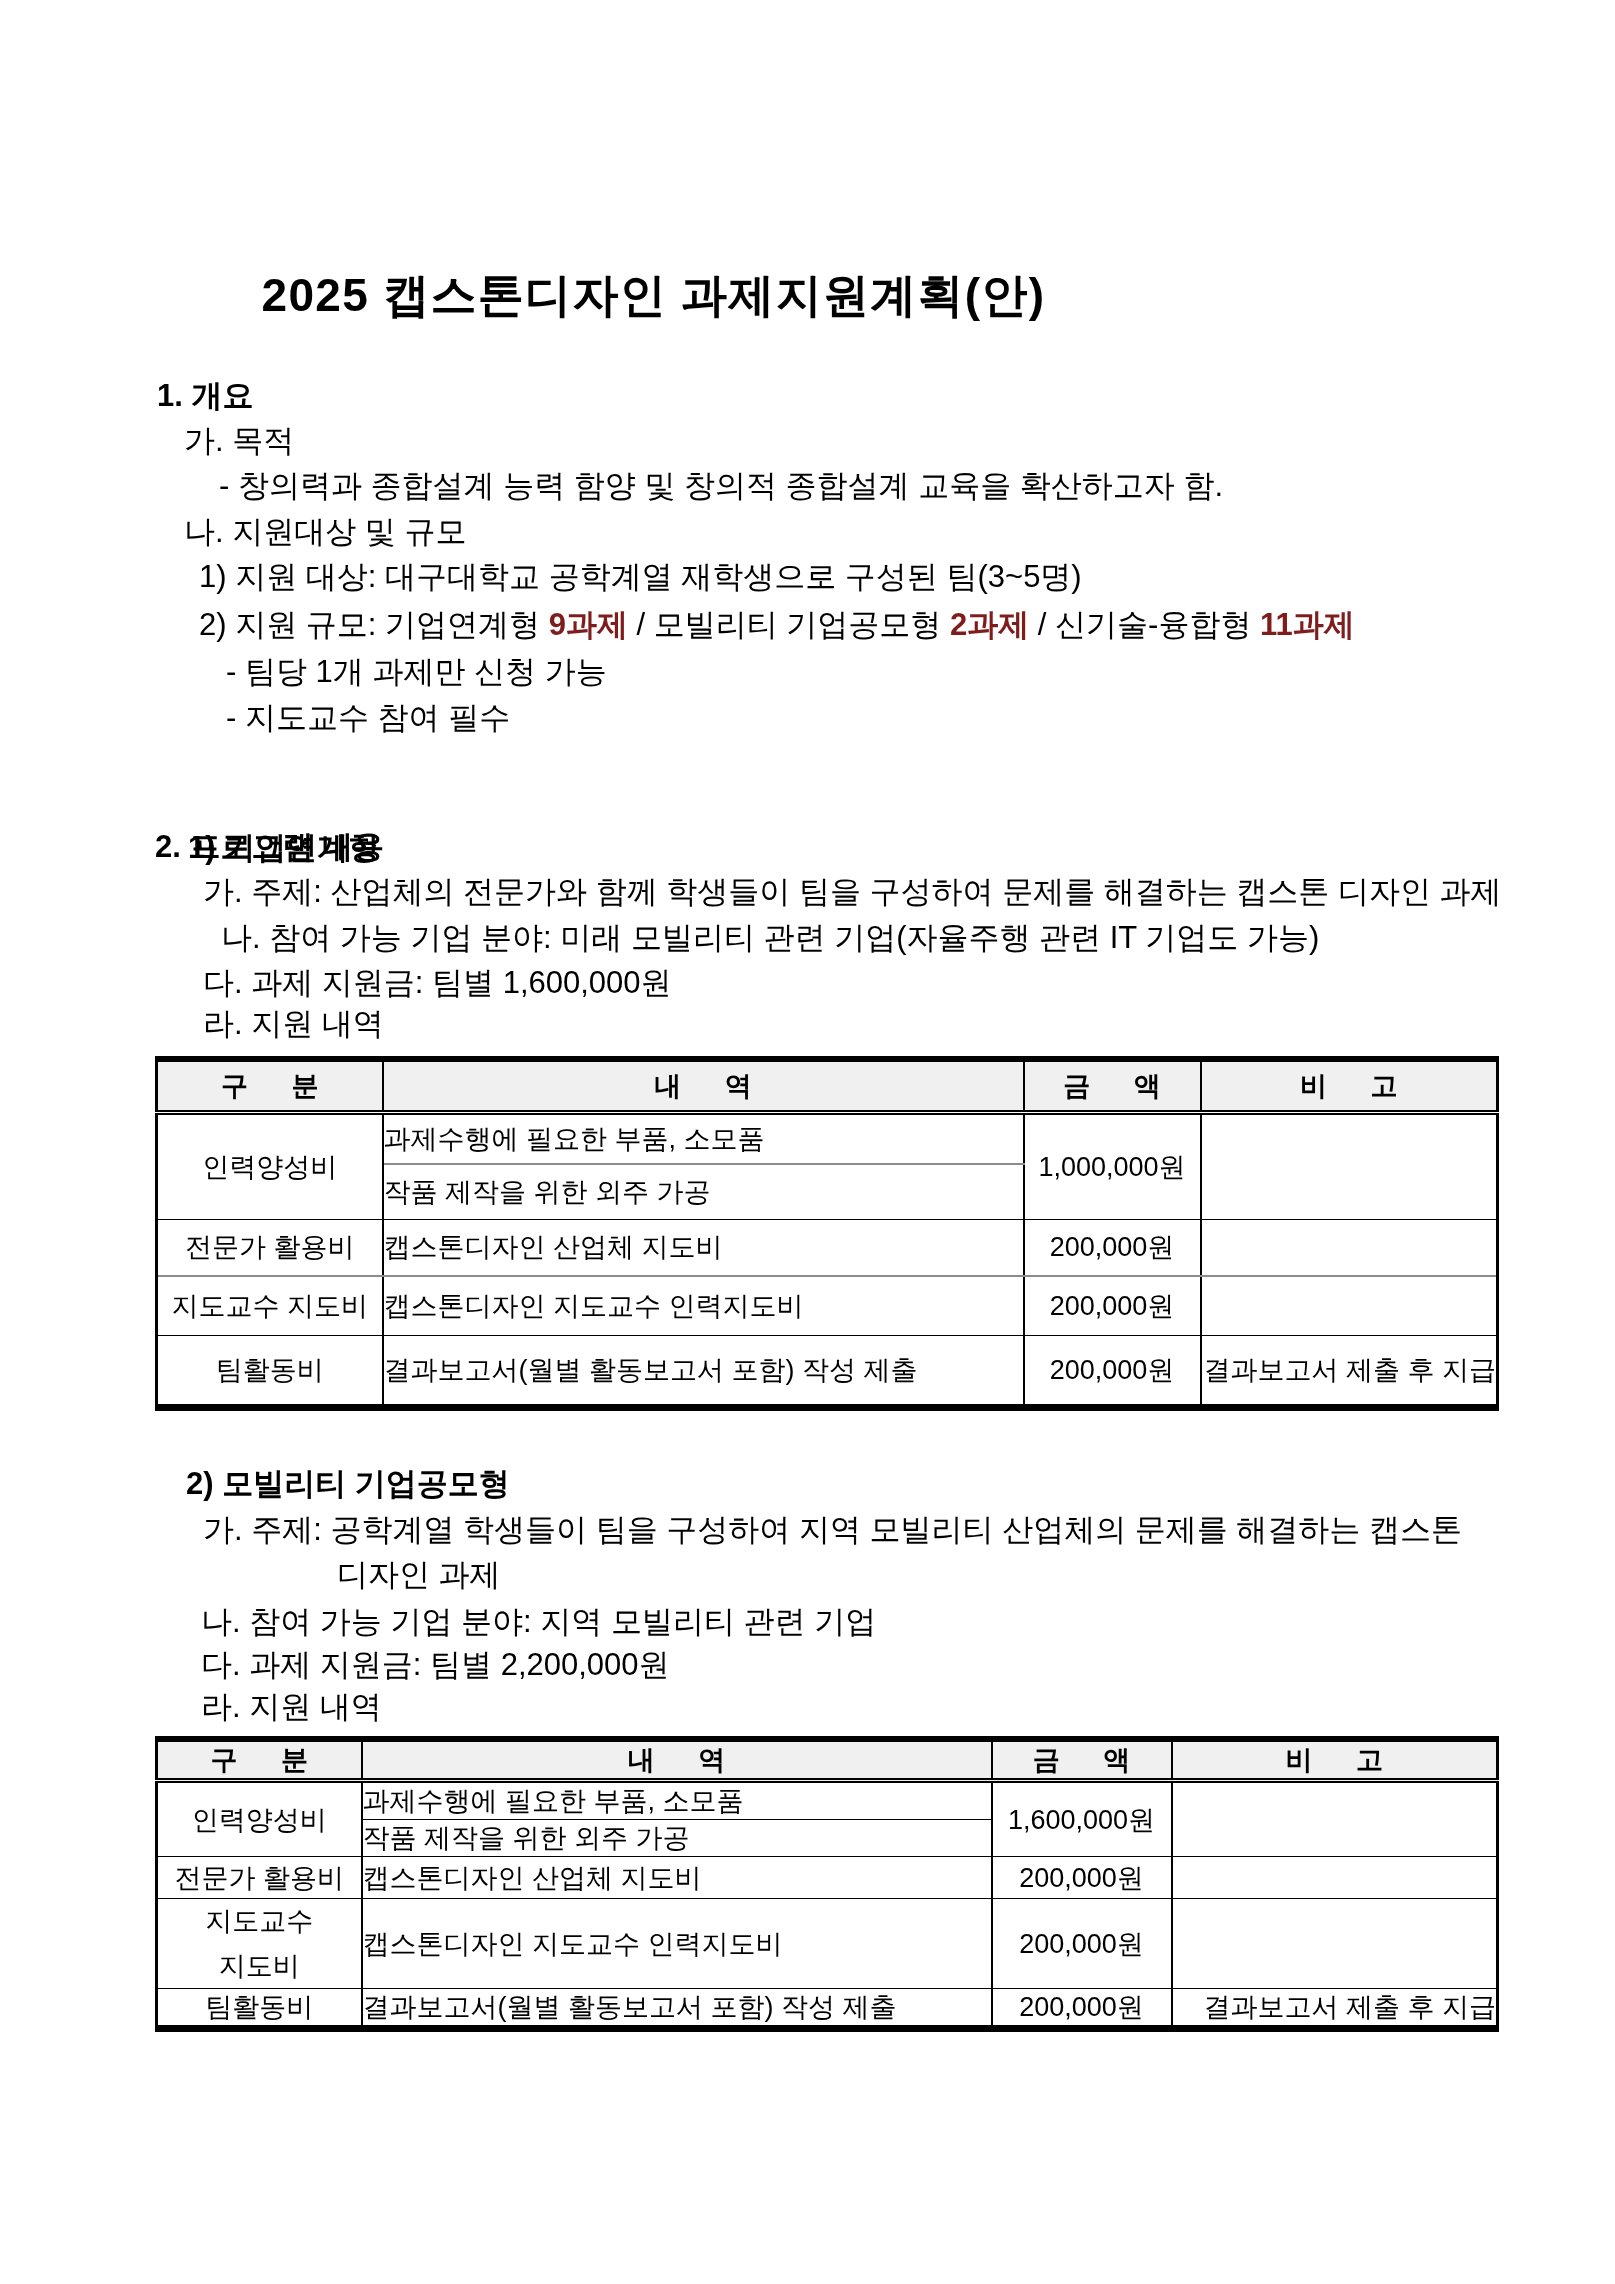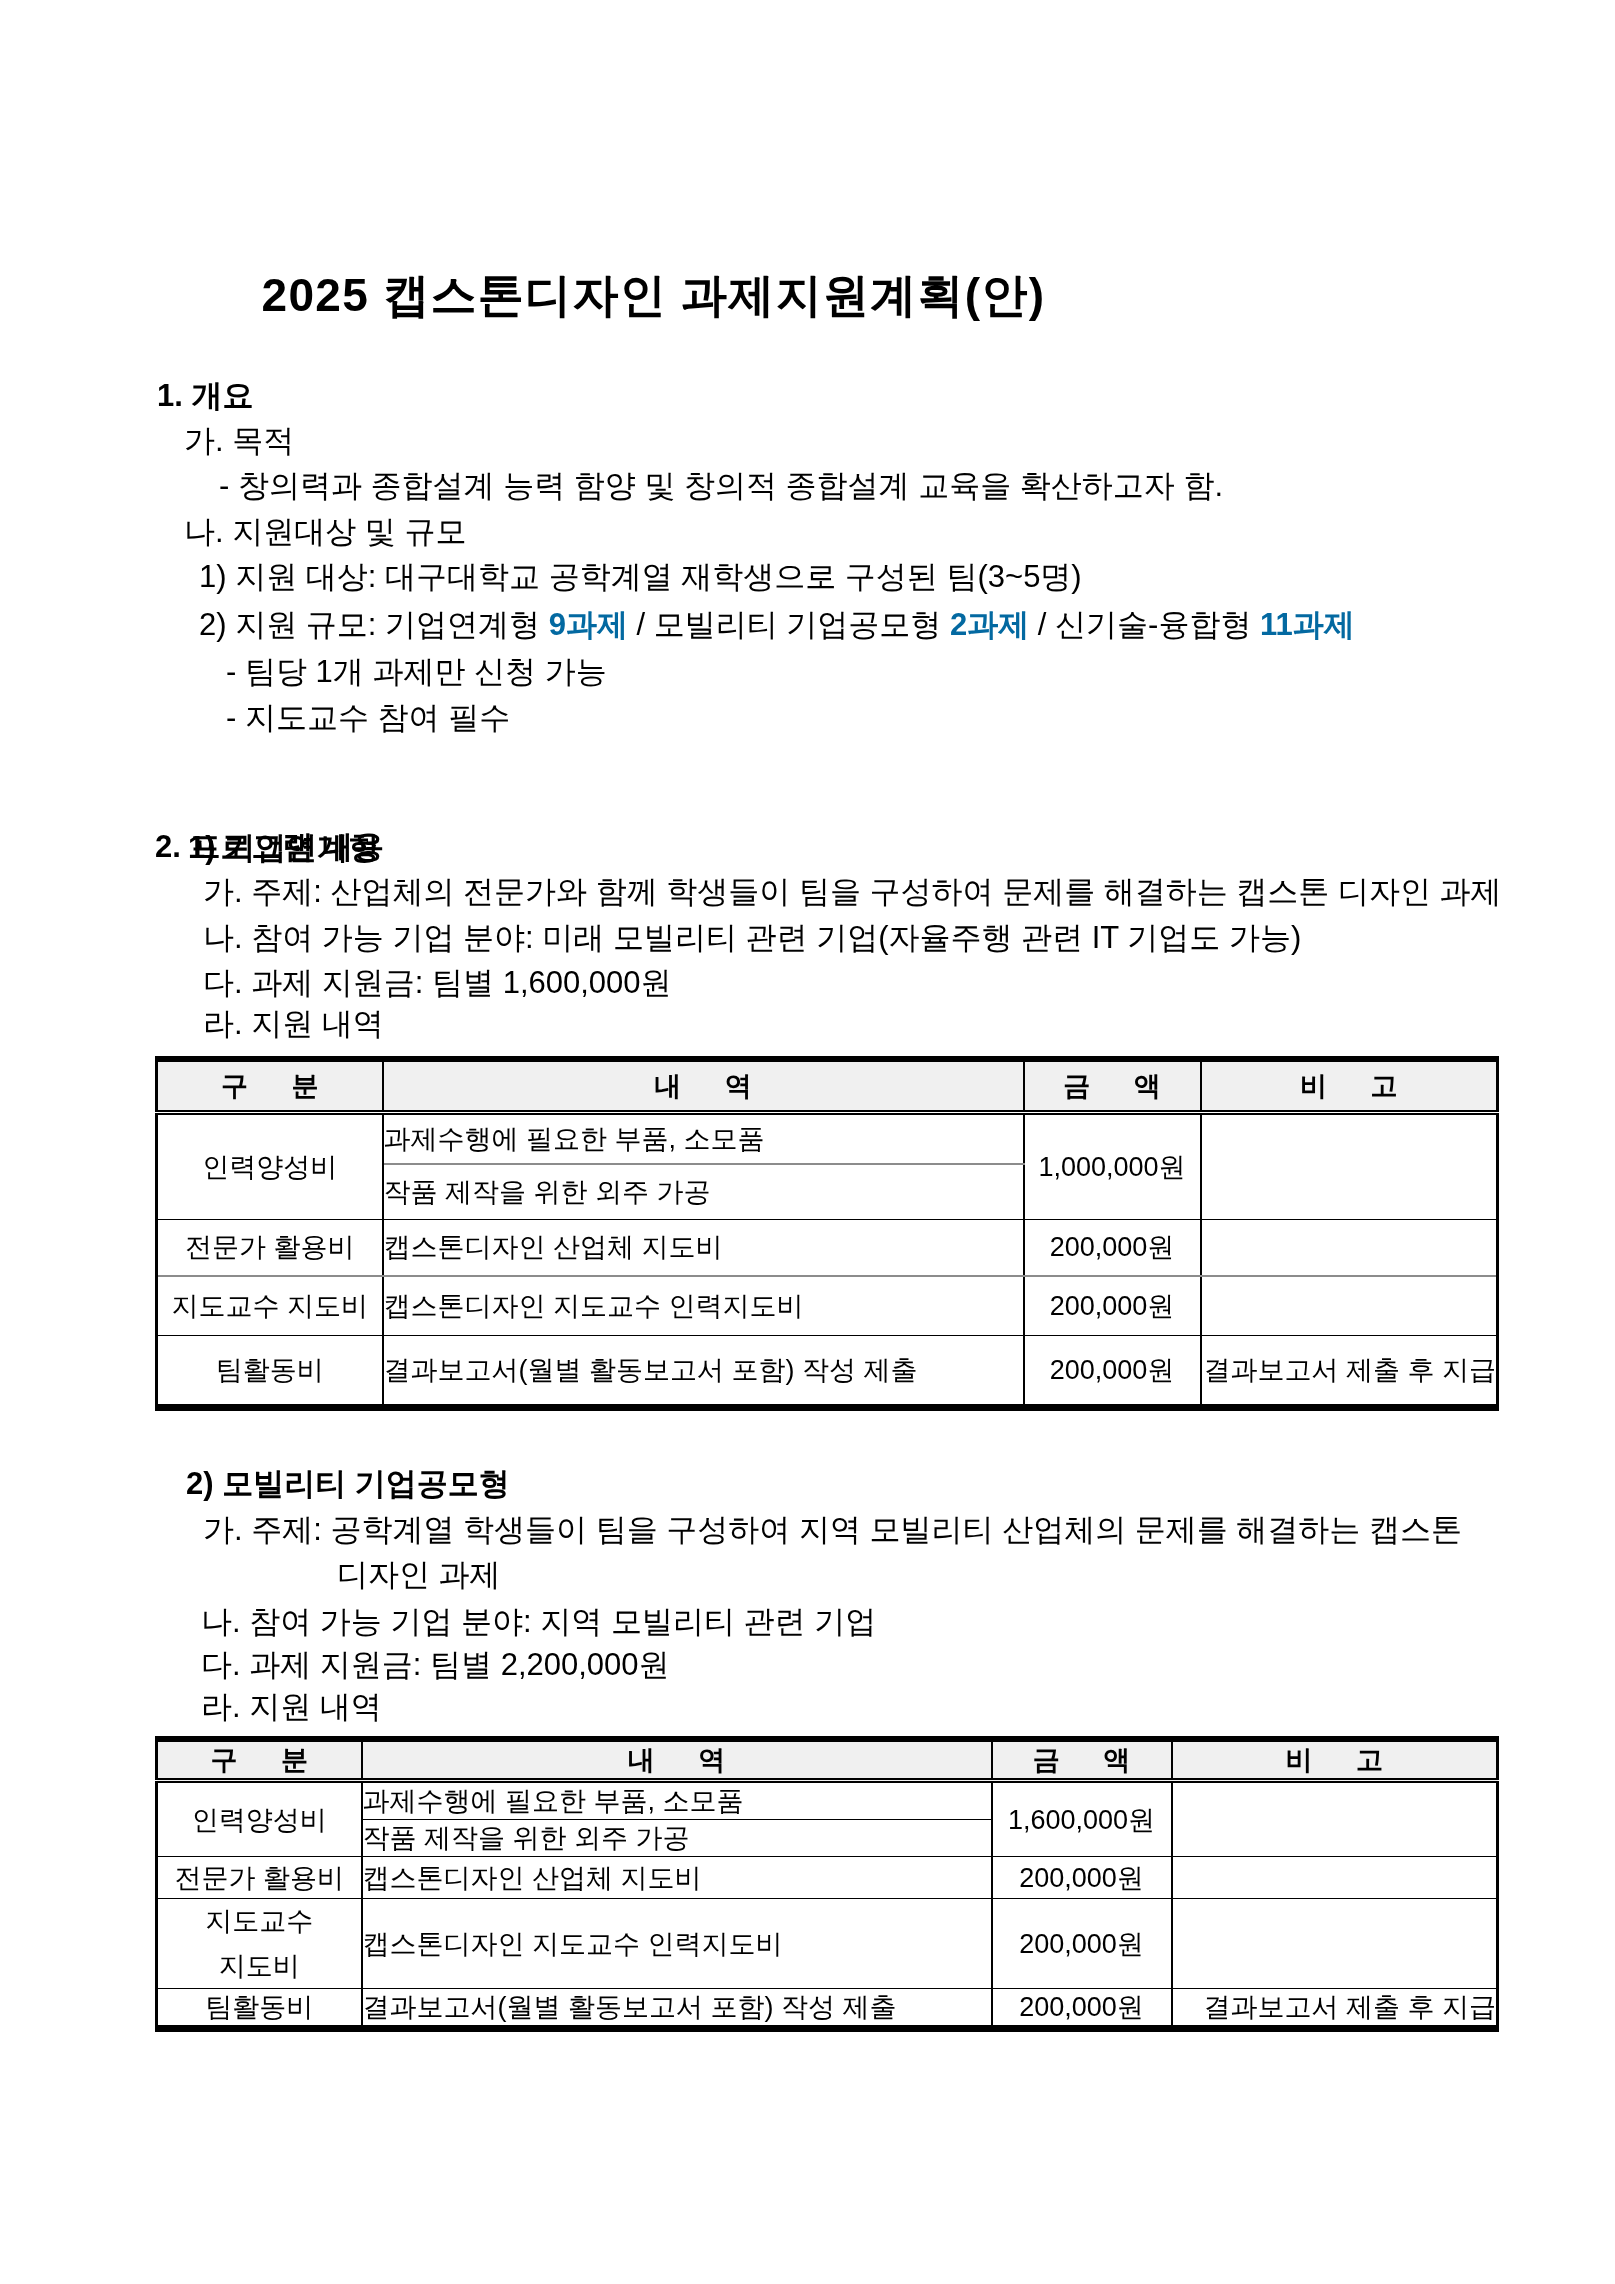--- a/index.html
+++ b/index.html
@@ -17,21 +17,21 @@
     text-align:center;
     font-size:46px; font-weight:bold; line-height:72px;
     letter-spacing:1.3px; white-space:nowrap;
   }
   .ln {
     position:absolute;
     font-size:31px; line-height:47px;
     white-space:nowrap;
   }
   .b { font-weight:bold; }
-  .red { color:#0369a1; font-weight:bold; }
+  .red { color:#7f1d1d; font-weight:bold; }
 
   table.doc-table {
     position:absolute;
     border-collapse:collapse;
     table-layout:fixed;
     font-size:27px;
     border:3.9px solid #000;
     border-top:6.5px solid #000;
     border-bottom:7.2px solid #000;
     background:#fff;
@@ -76,21 +76,21 @@
   <div class="ln" style="top:508px;left:184px;">나. 지원대상 및 규모</div>
   <div class="ln" style="top:553px;left:199px;">1) 지원 대상: 대구대학교 공학계열 재학생으로 구성된 팀(3~5명)</div>
   <div class="ln" style="top:601px;left:199px;"><span>2) 지원 규모: 기업연계형 </span><span class="red">9과제</span><span> / 모빌리티 기업공모형 </span><span class="red">2과제</span><span> / 신기술-융합형 </span><span class="red">11과제</span></div>
   <div class="ln" style="top:648px;left:226px;">- 팀당 1개 과제만 신청 가능</div>
   <div class="ln" style="top:694px;left:226px;">- 지도교수 참여 필수</div>
 
   <div class="ln b" style="top:784px;left:155px;margin-top:39px;">2. 프로그램 내용</div>
 
   <div class="ln b" style="top:824px;left:188px;">1) 기업연계형</div>
   <div class="ln" style="top:868px;left:203px;">가. 주제: 산업체의 전문가와 함께 학생들이 팀을 구성하여 문제를 해결하는 캡스톤 디자인 과제</div>
-  <div class="ln" style="top:914px;left:203px;text-align:center;">나. 참여 가능 기업 분야: 미래 모빌리티 관련 기업(자율주행 관련 IT 기업도 가능)</div>
+  <div class="ln" style="top:914px;left:221px;text-align:center;">나. 참여 가능 기업 분야: 미래 모빌리티 관련 기업(자율주행 관련 IT 기업도 가능)</div>
   <div class="ln" style="top:959px;left:203px;">다. 과제 지원금: 팀별 1,600,000원</div>
   <div class="ln" style="top:1000px;left:203px;">라. 지원 내역</div>
 
   <table class="doc-table t1" style="top:1056px;left:155px;">
     <colgroup>
         <col style="width:226px">
         <col style="width:641px">
         <col style="width:177px">
         <col style="width:297px">
       </colgroup>

